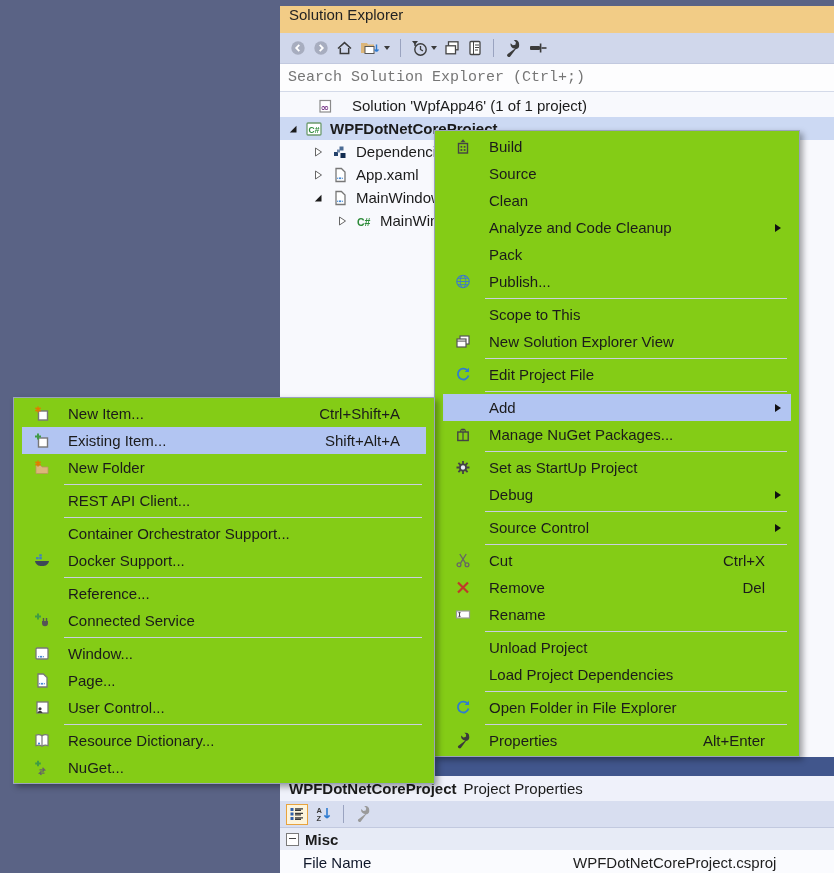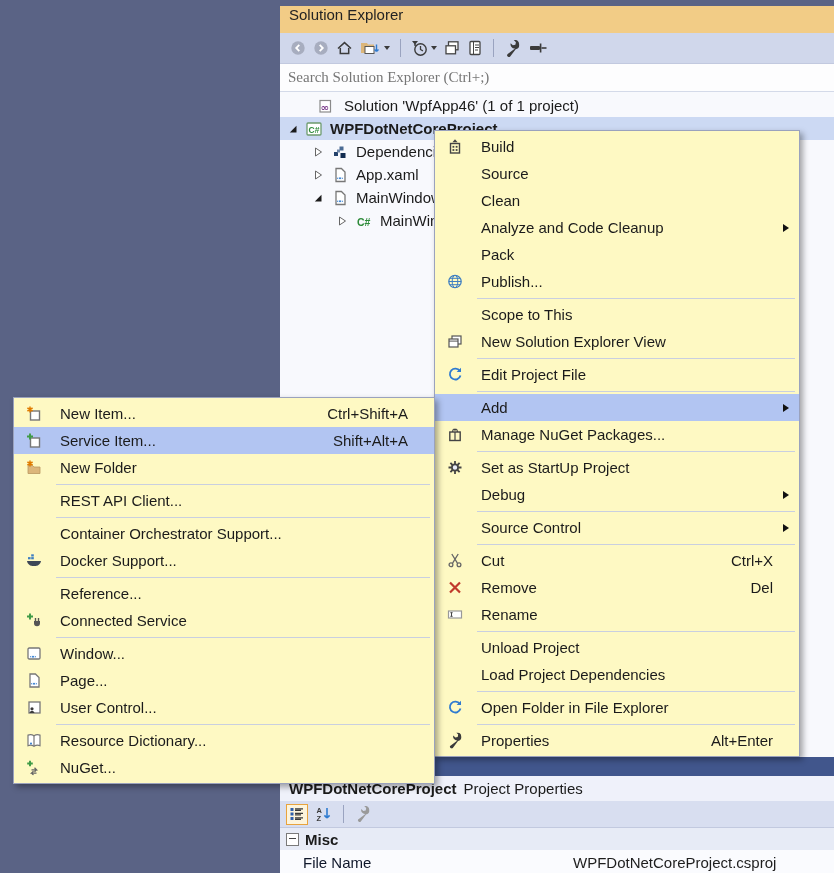--- a/index.html
+++ b/index.html
@@ -8,32 +8,32 @@
   
   .se-panel{position:absolute;left:280px;top:6px;width:554px;height:751px;background:#F8F9FD}
   .se-title{height:27px;background:#F2CC86;display:flex;align-items:flex-start;padding-left:9px;color:#232323}
   .se-toolbar{height:30px;background:#D0D7EB;display:flex;align-items:center;gap:7px;padding-left:10px;border-bottom:1px solid #C2C9DF}
   .tbtn{display:flex;align-items:center;justify-content:center;height:22px}
   .tbtn svg{display:block}
   .tb-sep{width:1px;height:18px;background:#9aa3c0;margin:0 3px}
   .caret{width:0;height:0;border-top:4px solid #3b3b3b;border-left:3.5px solid transparent;border-right:3.5px solid transparent;margin-left:3px}
   .se-search{height:27px;background:#FDFDFE;border-bottom:1px solid #D4DAE9;display:flex;align-items:center}
   .se-search input{border:none;outline:none;background:transparent;width:100%;padding-left:8px;
-    font-family:Liberation Serif, serif;font-size:15px;color:#1b1b1b}
+    font-family:Liberation Mono, monospace;font-size:15px;color:#1b1b1b}
   .se-search input::placeholder{color:#767676;opacity:1}
   
   .tree{position:relative}
   .trow{position:absolute;left:0;width:100%;height:23px;display:flex;align-items:center;white-space:nowrap}
   .trow.sel{background:#CCD9F3}
   .trow .exp{position:absolute;width:10px;height:10px;display:flex;align-items:center;justify-content:center}
   .trow .ticon{position:absolute;width:16px;height:16px}
   .trow .tlabel{position:absolute}
   .bold{font-weight:bold}
   
-  .menu{position:absolute;background:#fef9c3;border:1px solid #9AA2BD;box-shadow:3px 3px 6px rgba(0,0,0,.35);padding:2px 0;box-sizing:border-box}
+  .menu{position:absolute;background:#84cc16;border:1px solid #9AA2BD;box-shadow:3px 3px 6px rgba(0,0,0,.35);padding:2px 8px;box-sizing:border-box}
   .ctx{left:434px;top:130px;width:366px;z-index:5}
   .sub{left:13px;top:397px;width:422px;z-index:6}
   .mi{height:27px;display:flex;align-items:center;position:relative;padding-left:46px;padding-right:26px}
   .mi.hl{background:#B2C5F2}
   .mi .ic{position:absolute;left:11px;top:50%;transform:translateY(-50%);width:18px;height:17px;display:flex;align-items:center;justify-content:center}
   .mi .ic svg{width:16px;height:16px;display:block}
   .mi .lbl{flex:1;white-space:nowrap}
   .mi .sc{white-space:nowrap}
   .mi .subarrow{position:absolute;right:10px;top:50%;transform:translateY(-50%);
     width:0;height:0;border-left:6px solid #111;border-top:4.5px solid transparent;border-bottom:4.5px solid transparent}
@@ -128,21 +128,21 @@
       <input type="text" placeholder="Search Solution Explorer (Ctrl+;)" style="">
     </div>
 
     <div class="tree">
 
       <div class="trow" style="top:2px">
         <span class="ticon" style="left:38px"><svg width="16" height="16" viewBox="0 0 16 16">
               <rect x="2" y="2.5" width="10.5" height="11.5" fill="#fff" stroke="#8a8a8a" stroke-width="1.2"></rect>
               <text x="2.6" y="12.6" font-size="10" font-weight="bold" fill="#7A3A8A" font-family="DejaVu Sans">∞</text>
             </svg></span>
-        <span class="tlabel" style="left:64px">Solution 'WpfApp46' (1 of 1 project)</span>
+        <span class="tlabel" style="left:72px">Solution 'WpfApp46' (1 of 1 project)</span>
       </div>
 
       <div class="trow sel" style="top:25px">
         <span class="exp" style="left:8px">
             <svg width="10" height="10" viewBox="0 0 10 10">
               <path d="M8.5 1.8v6.7H1.8z" fill="#1b1b1b"></path>
             </svg>
           </span>
         <span class="ticon" style="left:26px"><svg width="16" height="16" viewBox="0 0 16 16">
               <rect x="1" y="2" width="14" height="12" rx="1" fill="#fff" stroke="#6d9b6d" stroke-width="1.3"></rect>
@@ -432,21 +432,21 @@
     </div>
     <div class="mi hl">
       <span class="ic">
           <svg viewBox="0 0 16 16">
             <rect x="4.5" y="5.5" width="9" height="9" fill="#fff" stroke="#777" stroke-width="1.4"></rect>
             <g stroke="#3F9B46" stroke-width="1.9">
               <path d="M4 1v6M1 4h6"></path>
             </g>
           </svg>
         </span>
-      <span class="lbl">Service Item...</span>
+      <span class="lbl">Existing Item...</span>
       <span class="sc">Shift+Alt+A</span>
     </div>
     <div class="mi">
       <span class="ic">
           <svg viewBox="0 0 16 16">
             <path d="M2 6h4.6L8 7.5h6V14H2z" fill="#DCB67A" stroke="#B9975F" stroke-width=".8"></path>
             <g stroke="#E07C00" stroke-width="1.5">
               <path d="M4 1v6M1.4 2.5l5.2 3M6.6 2.5l-5.2 3"></path>
             </g>
           </svg>

